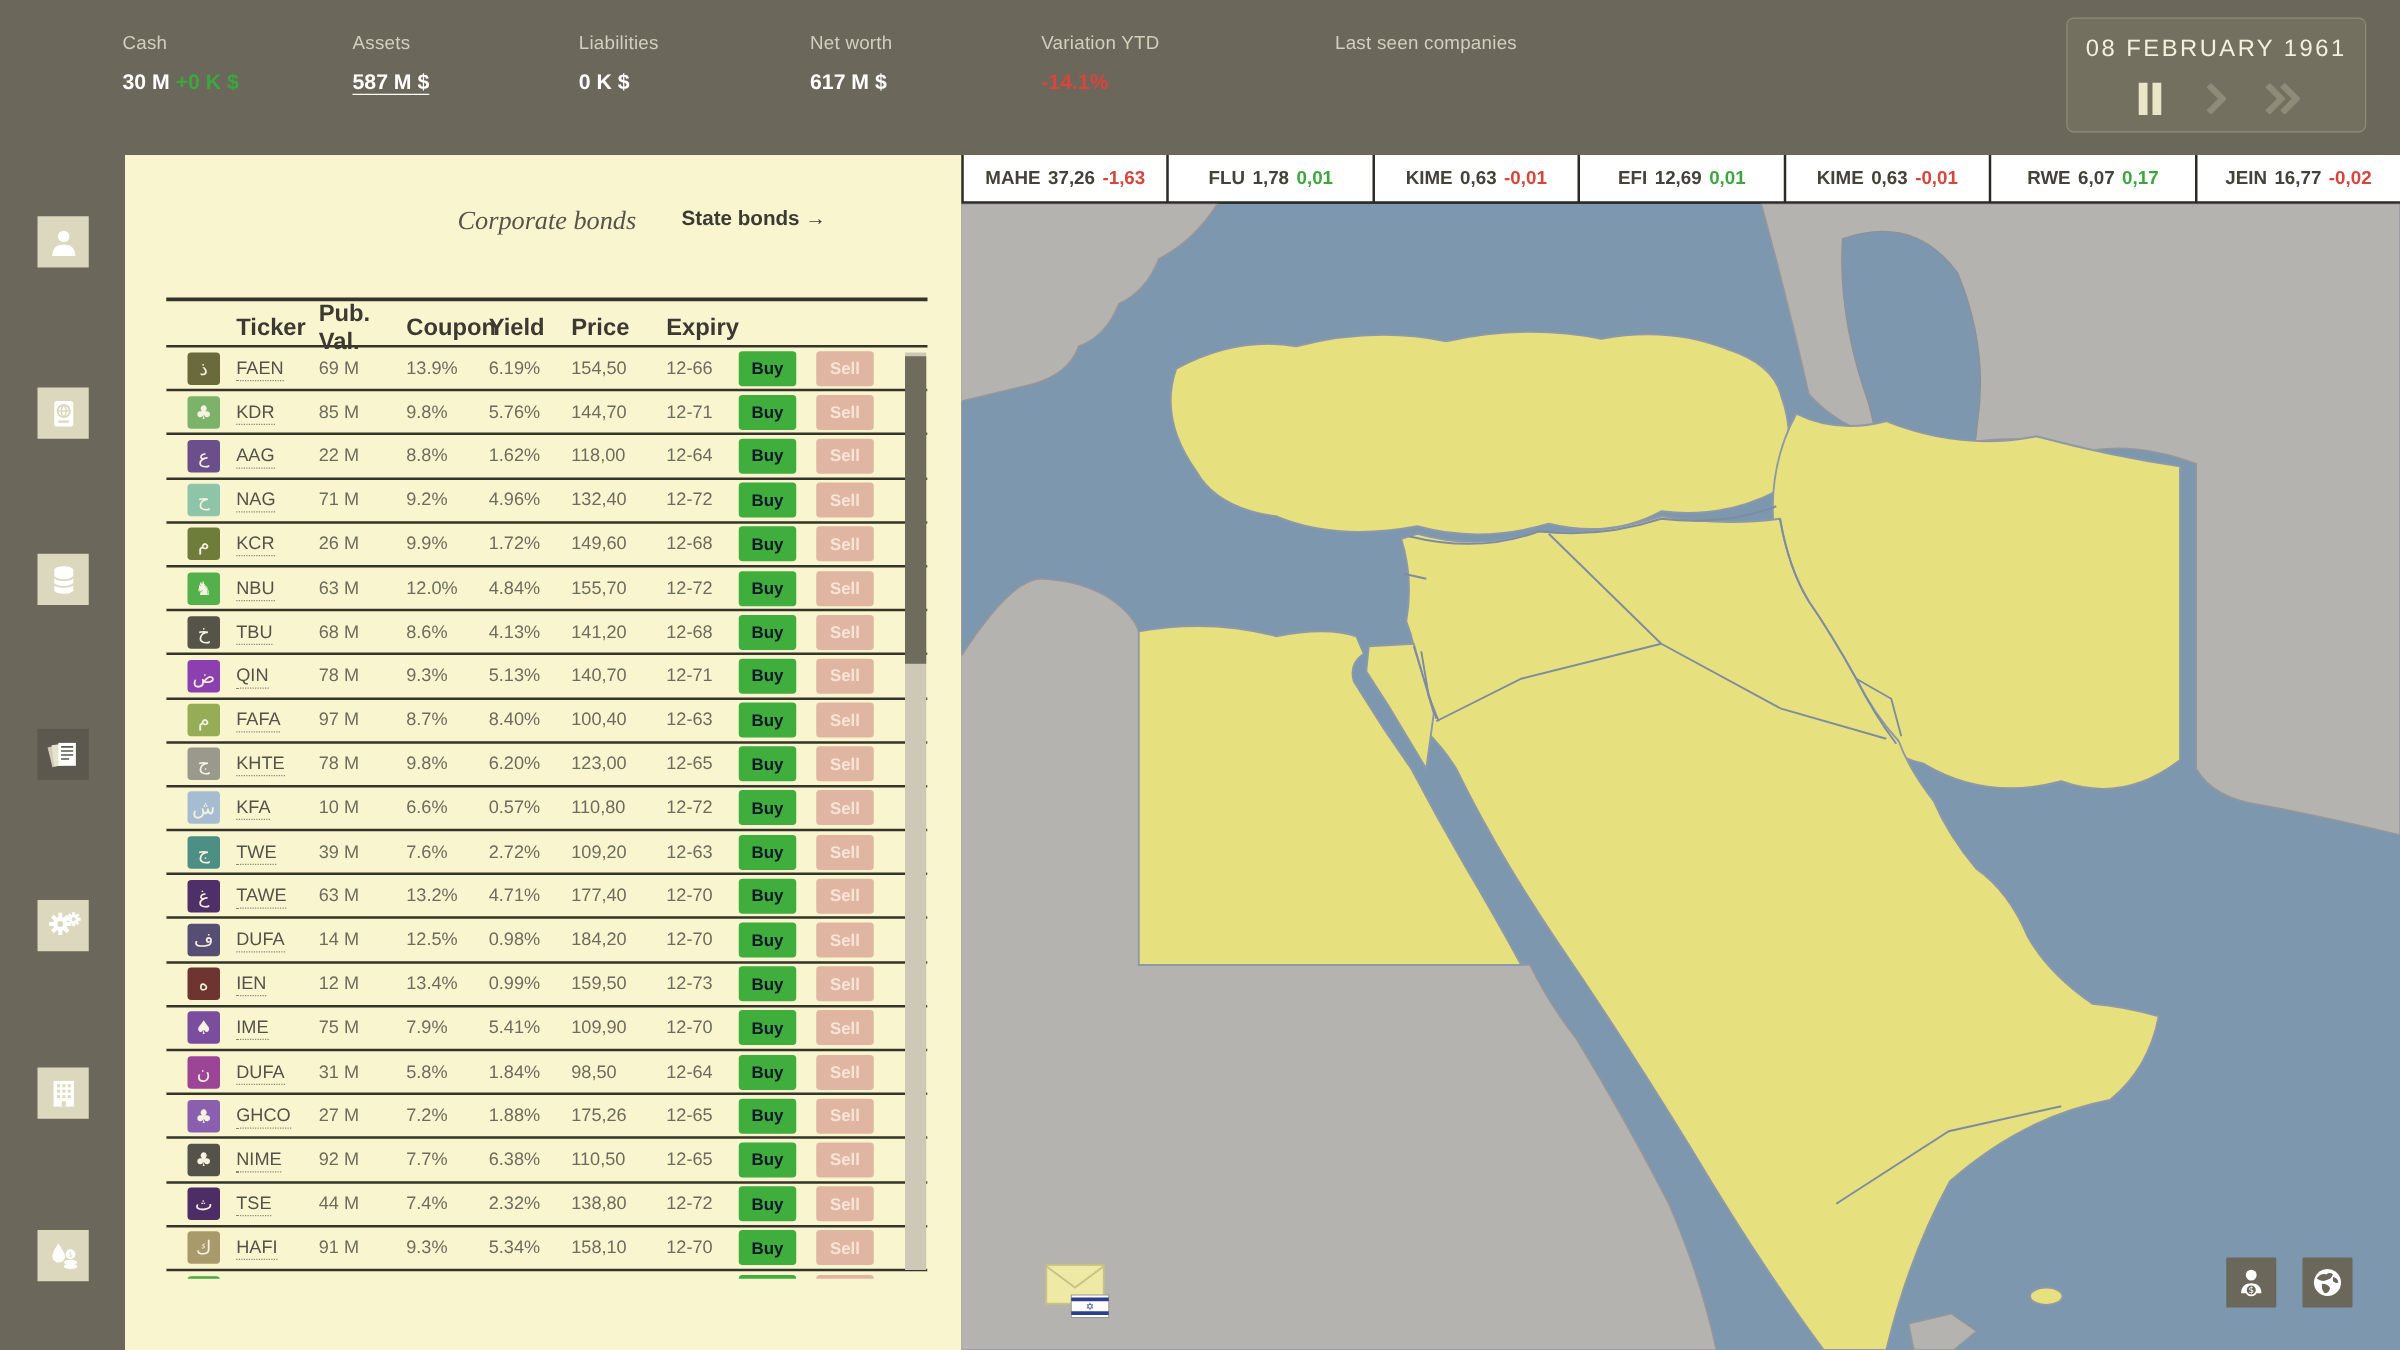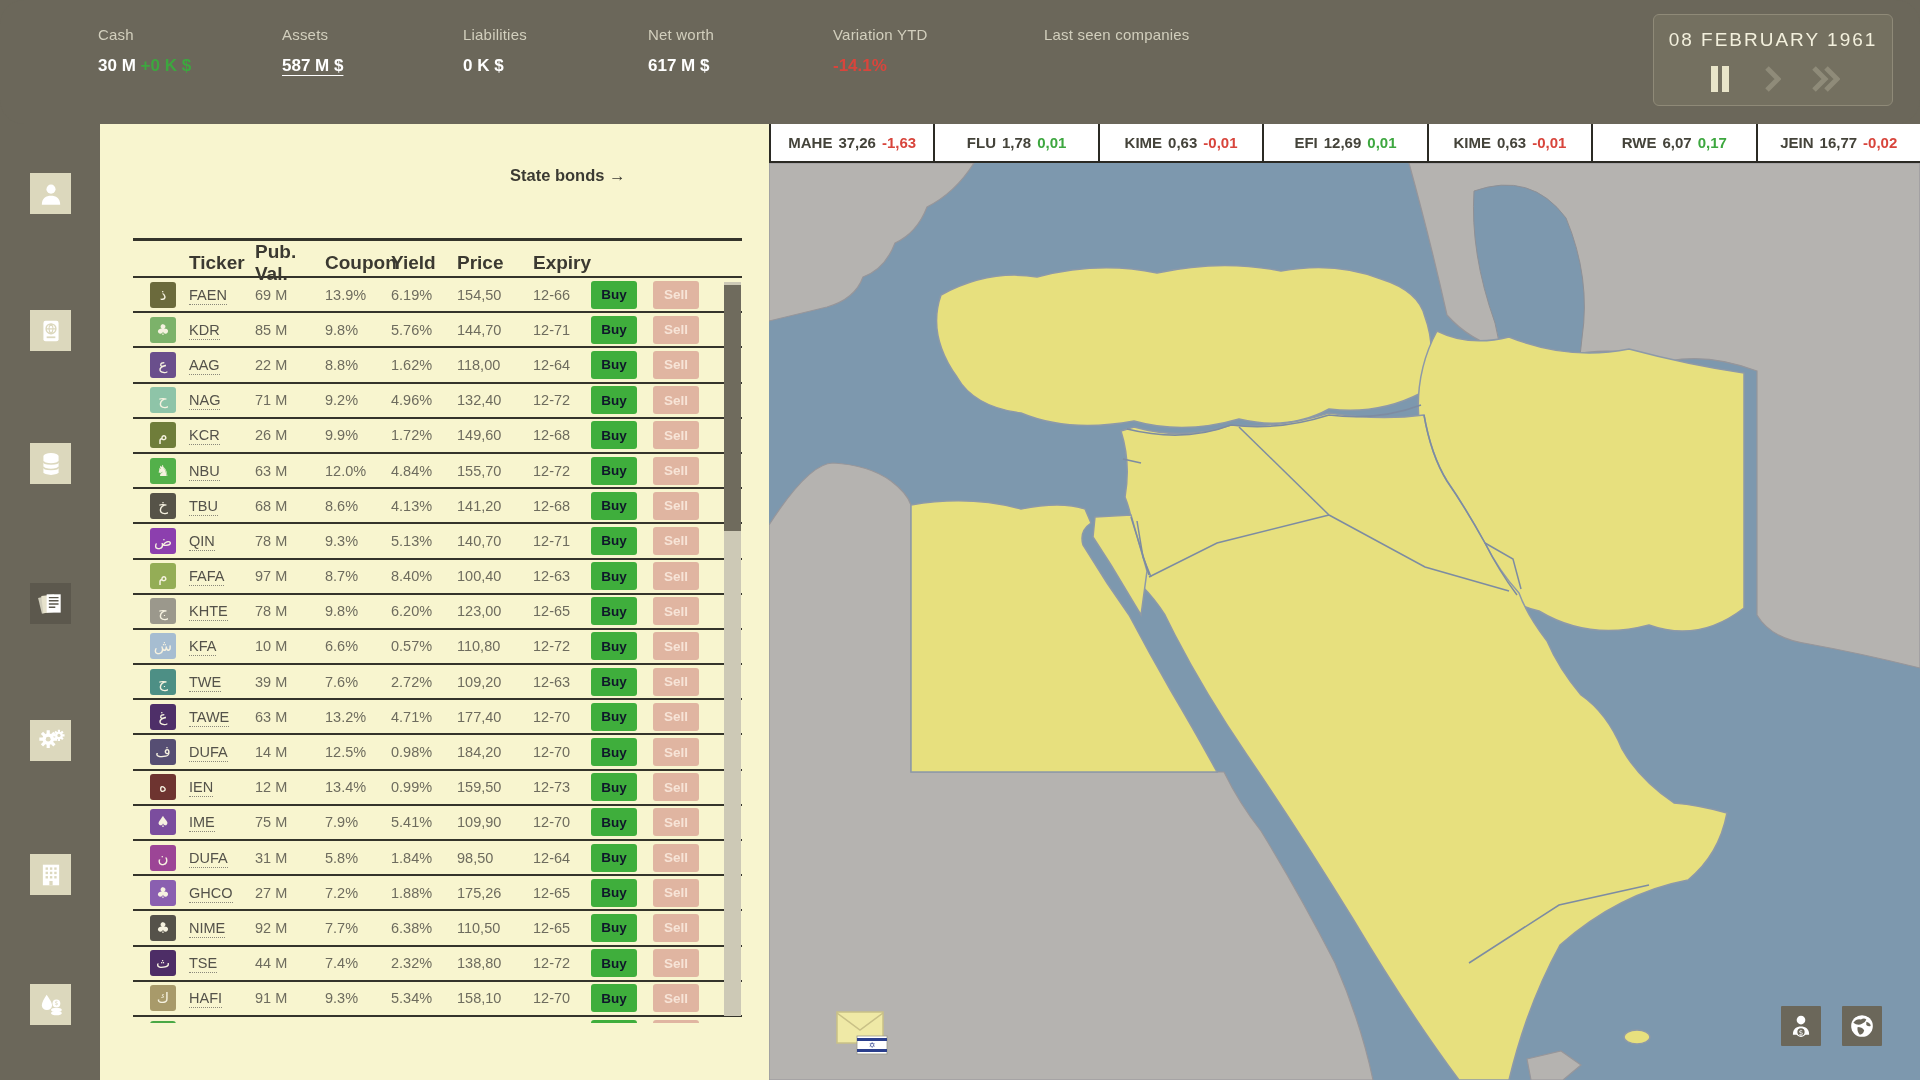--- a/index.html
+++ b/index.html
@@ -27,21 +27,21 @@
 
   
   .sidebar{position:absolute;left:0;top:124px;width:100px;height:956px;background:var(--bar);z-index:4;}
   .sbtn{position:absolute;left:30px;width:41px;height:41px;background:var(--icon-tan);display:flex;align-items:center;justify-content:center;cursor:pointer;}
   .sbtn.active{background:var(--icon-active);}
   .sbtn svg{display:block;}
 
   
   .panel{position:absolute;left:100px;top:124px;width:669px;height:956px;background:var(--panel);z-index:3;}
   .ptitle{position:absolute;left:33px;top:40px;width:609px;text-align:center;font-size:21px;font-style:italic;color:#55534a;font-family:"Liberation Serif",serif;}
-  .statelink{position:absolute;left:410px;top:42px;width:232px;text-align:left;font-size:16.5px;font-weight:bold;color:#3b3a33;cursor:pointer;padding-right:46px;}
+  .statelink{position:absolute;left:410px;top:42px;width:232px;text-align:center;font-size:16.5px;font-weight:bold;color:#3b3a33;cursor:pointer;padding-right:46px;}
   .tablewrap{position:absolute;left:33px;top:114px;width:609px;}
   .thead,.row{display:grid;grid-template-columns:46px 66px 70px 66px 66px 76px 68px 46px 16px 48px;align-items:center;}
   .thead{height:40px;border-top:3px solid var(--line);border-bottom:2px solid var(--line);font-size:19px;font-weight:bold;color:#3b3931;}
   .thead .c,.row .c{padding-left:10px;}
   .thead .c.ic,.row .c.ic{padding-left:0;}
   .rows{height:745px;overflow:hidden;}
   .row{height:35.2px;border-bottom:2px solid var(--line);font-size:14.5px;color:var(--cell-text);}
   .icbox{display:flex;align-items:center;justify-content:center;width:26px;height:26px;margin-left:17px;border-radius:3px;color:#f6f2e0;font-size:15px;font-family:"DejaVu Sans",sans-serif;}
   .tkt{color:#54524a;border-bottom:1px dotted #8a887a;padding-bottom:1px;}
   .tkt:empty{border-bottom:none;}
@@ -80,21 +80,21 @@
       <div class="val">0 K $</div>
     </div>
     <div class="stat" style="left:648px">
       <div class="lbl">Net worth</div>
       <div class="val">617 M $</div>
     </div>
     <div class="stat" style="left:833px">
       <div class="lbl">Variation YTD</div>
       <div class="val neg">-14.1%</div>
     </div>
-    <div class="stat" style="left:1044px">
+    <div class="stat" style="left:1068px">
       <div class="lbl">Last seen companies</div>
     </div>
 
     <div class="datebox">
       <div class="d">08 FEBRUARY 1961</div>
       <div class="controls">
         <div class="ctl">
           <svg width="22" height="26" viewBox="0 0 22 26">
               <rect x="2" y="0" width="7" height="26" fill="#e9e5c9"></rect>
               <rect x="13" y="0" width="7" height="26" fill="#e9e5c9"></rect>
@@ -186,20 +186,21 @@
             <ellipse cx="17" cy="19.5" rx="5" ry="2"></ellipse>
             <ellipse cx="17" cy="16.5" rx="5" ry="2"></ellipse>
             <circle cx="17" cy="10.5" r="3.6"></circle>
           </g>
           <text x="17" y="12.4" font-size="5.5" text-anchor="middle" fill="#dcd8bd" font-family="DejaVu Sans">$</text>
         </svg>
     </div>
   </div>
 
   <div class="panel">
+    <div class="ptitle">Corporate bonds</div>
     <div class="statelink">State bonds →</div>
 
     <div class="tablewrap">
       <div class="thead">
         <div class="c ic"></div>
         <div class="c">Ticker</div>
         <div class="c">Pub. Val.</div>
         <div class="c">Coupon</div>
         <div class="c">Yield</div>
         <div class="c">Price</div>

